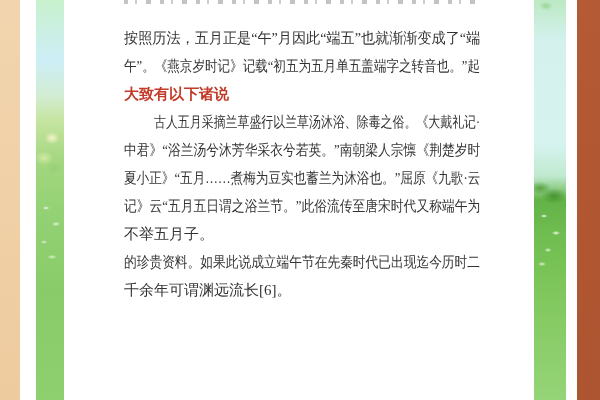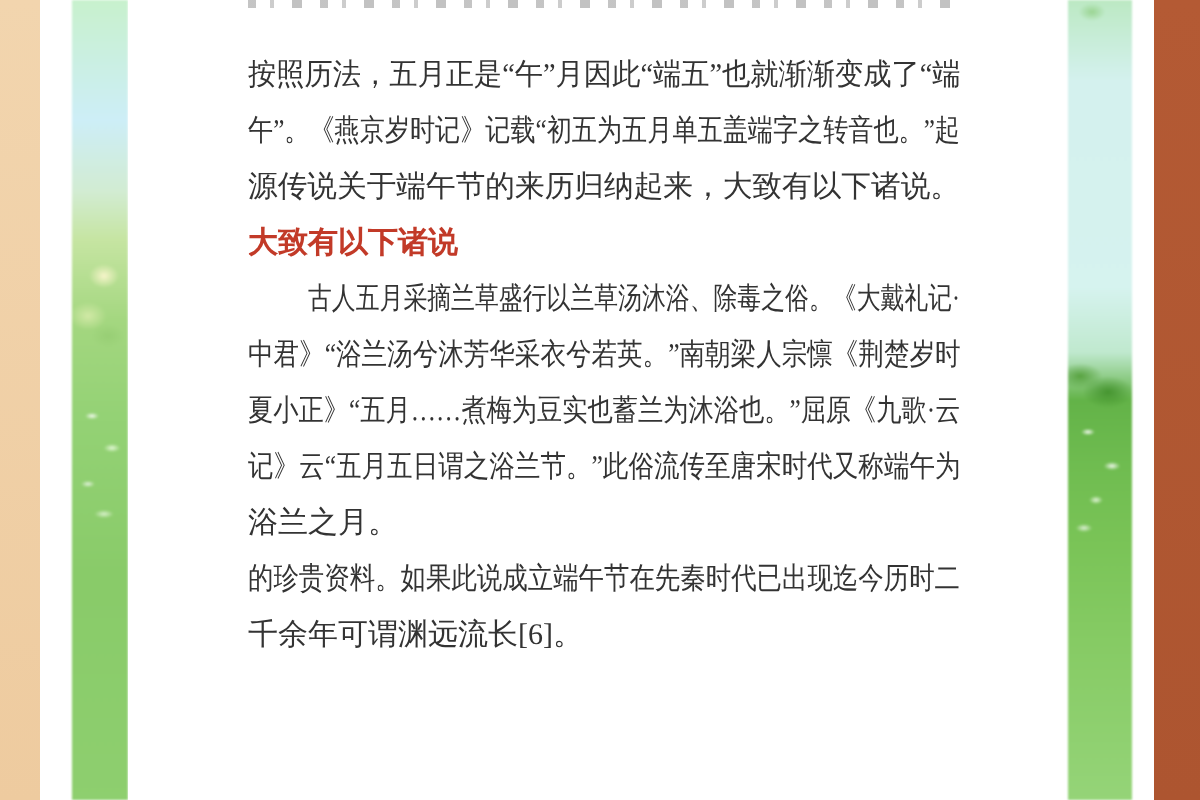--- a/index.html
+++ b/index.html
@@ -72,26 +72,25 @@
 <body>
 
 <div class="stage">
   <div class="edge-left"></div>
   <div class="decor-left"></div>
   <div class="page">
     <div class="clipped-line"></div>
     <div class="text-col" id="text-col">
         <div class="text-line"><span class="line-inner" style="transform: scaleX(0.941799);">按照历法，五月正是“午”月因此“端五”也就渐渐变成了“端</span></div>
         <div class="text-line"><span class="line-inner" style="transform: scaleX(0.837647);">午”。《燕京岁时记》记载“初五为五月单五盖端字之转音也。”起</span></div>
-        <div class="text-line"><span class="line-inner" style="transform: scaleX(0.988889);">源传说关于端午节的来历归纳起来，大致有以下诸说。</span></div>
         <div class="sec-heading">大致有以下诸说</div>
         <div class="text-line indent"><span class="line-inner" style="transform: scaleX(0.795122);">古人五月采摘兰草盛行以兰草汤沐浴、除毒之俗。《大戴礼记·</span></div>
         <div class="text-line"><span class="line-inner" style="transform: scaleX(0.851675);">中君》“浴兰汤兮沐芳华采衣兮若英。”南朝梁人宗懔《荆楚岁时</span></div>
         <div class="text-line"><span class="line-inner" style="transform: scaleX(0.841608);">夏小正》“五月……煮梅为豆实也蓄兰为沐浴也。”屈原《九歌·云</span></div>
         <div class="text-line"><span class="line-inner" style="transform: scaleX(0.851675);">记》云“五月五日谓之浴兰节。”此俗流传至唐宋时代又称端午为</span></div>
-        <div class="text-line"><span class="line-inner">浴兰之月。</span></div>
+        <div class="text-line"><span class="line-inner">不举五月子。</span></div>
         <div class="text-line"><span class="line-inner" style="transform: scaleX(0.847619);">的珍贵资料。如果此说成立端午节在先秦时代已出现迄今历时二</span></div>
         <div class="text-line"><span class="line-inner">千余年可谓渊远流长[6]。</span></div>
       </div>
   </div>
   <div class="decor-right"></div>
   <div class="edge-right"></div>
 </div>
 
 </body></html>

